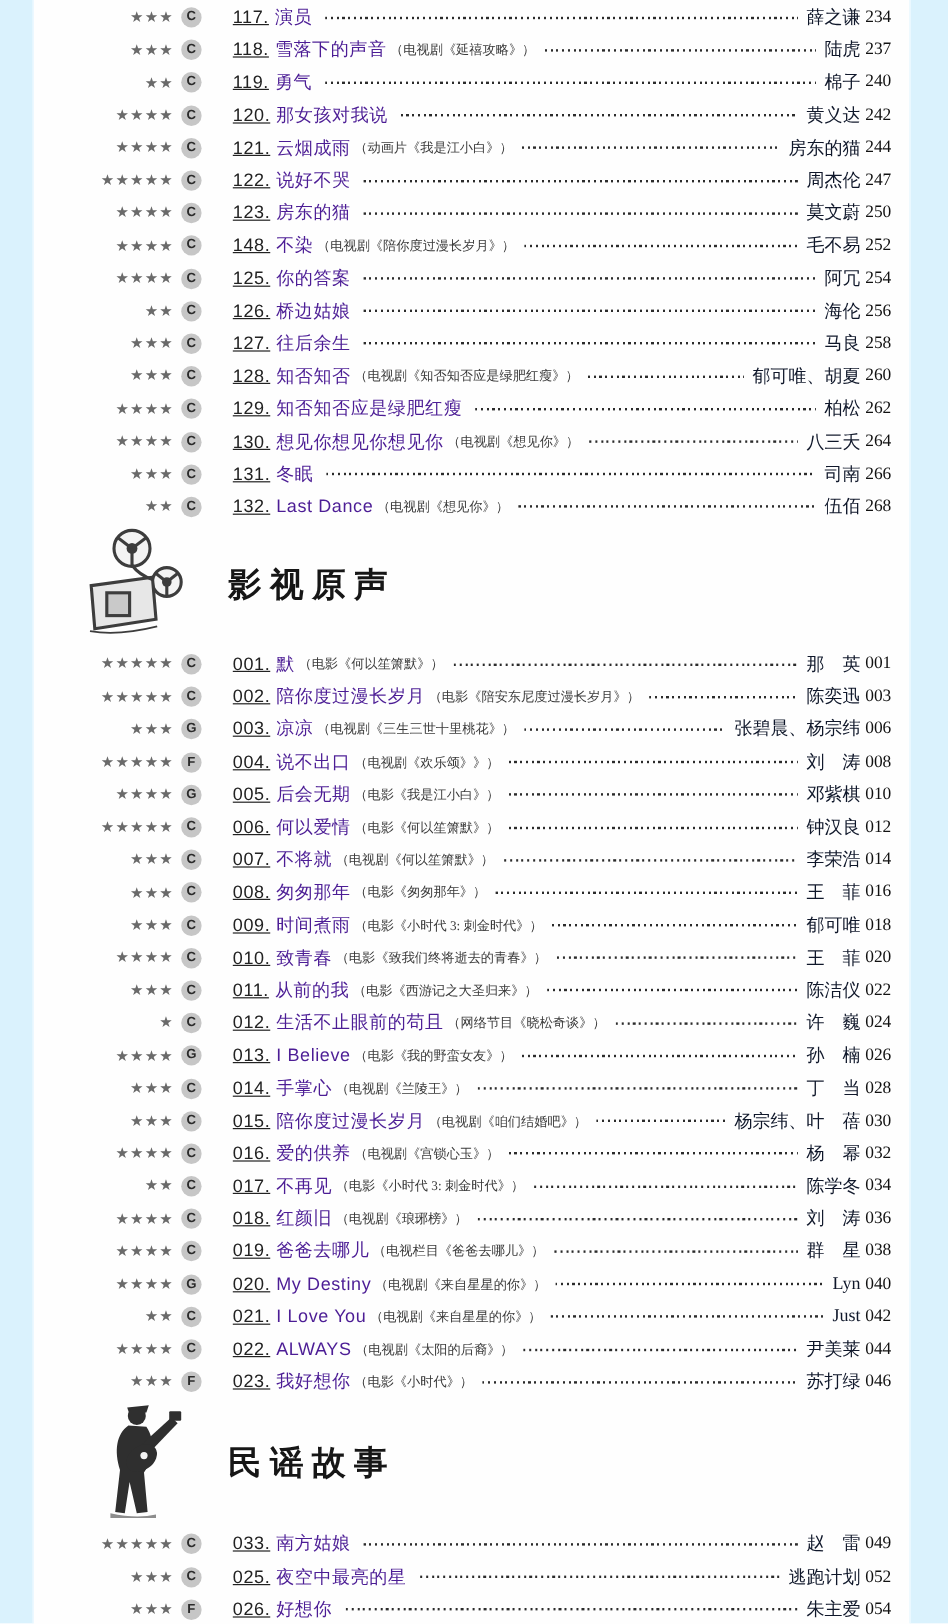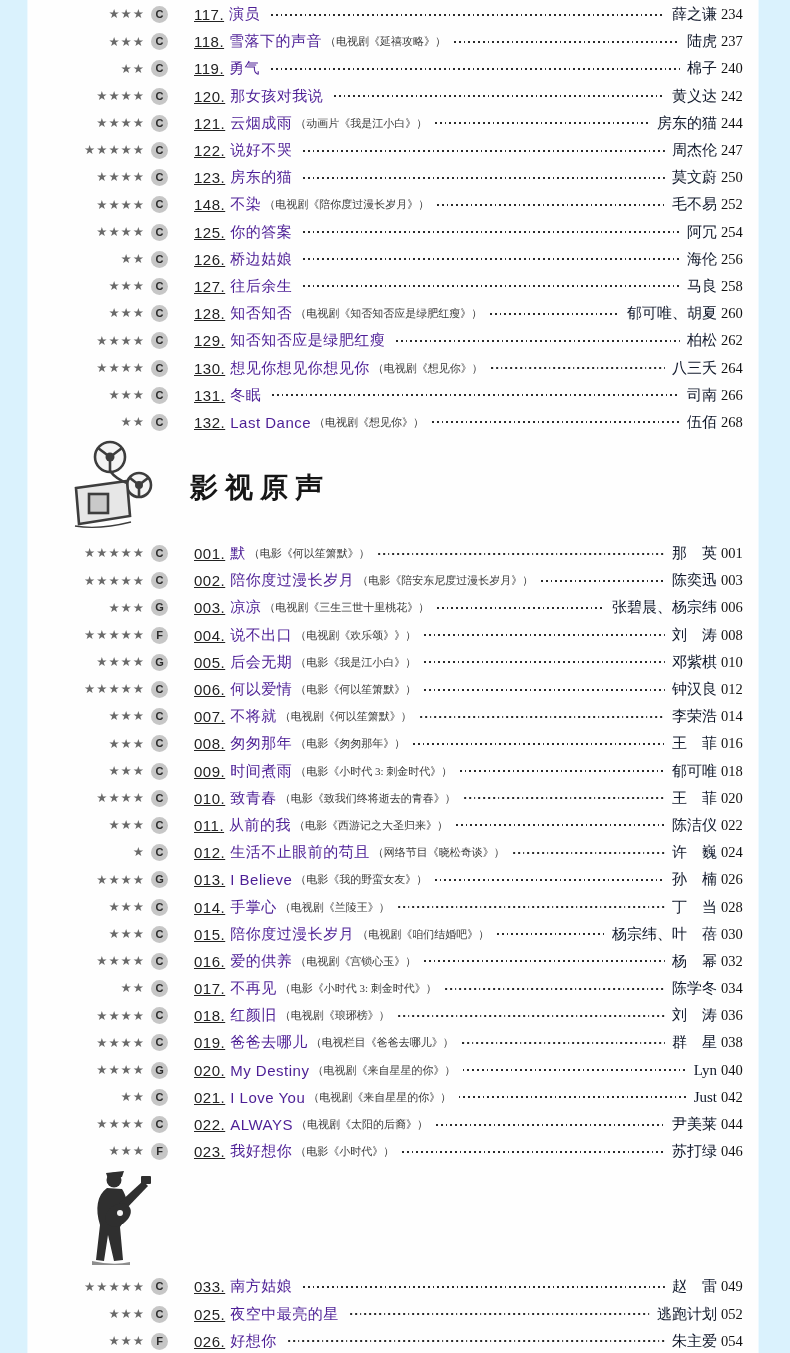--- a/index.html
+++ b/index.html
@@ -540,20 +540,21 @@
               <path d="M29 21 C19 28 17 42 22 58 L18 93 L26 94 L30 68 L36 94 L45 93 L42 60 C50 50 52 34 44 22 Z"></path>
               <path d="M41 36 L65 14 L70 19 L47 43 Z"></path>
               <rect x="63" y="9" width="10" height="8" rx="1"></rect>
               <ellipse cx="40" cy="48" rx="14" ry="10" transform="rotate(-35 40 48)"></ellipse>
               <path d="M14 94 Q36 99 52 95 L52 98 L14 98 Z" opacity="0.55"></path>
             </g>
             <circle cx="42" cy="46" r="3" fill="#f4f4f4"></circle>
           </svg>
         </span>
       </span>
+      <h2 class="section-title">民谣故事</h2>
     </div>
     <div class="rows">
   <div class="row">
     <span class="stars">★★★★★</span>
     <span class="badge">C</span>
     <span class="num">033.</span>
     <span class="title">南方姑娘</span>
     <span class="note"></span>
     <span class="leader"></span>
     <span class="artist">赵　雷</span>

